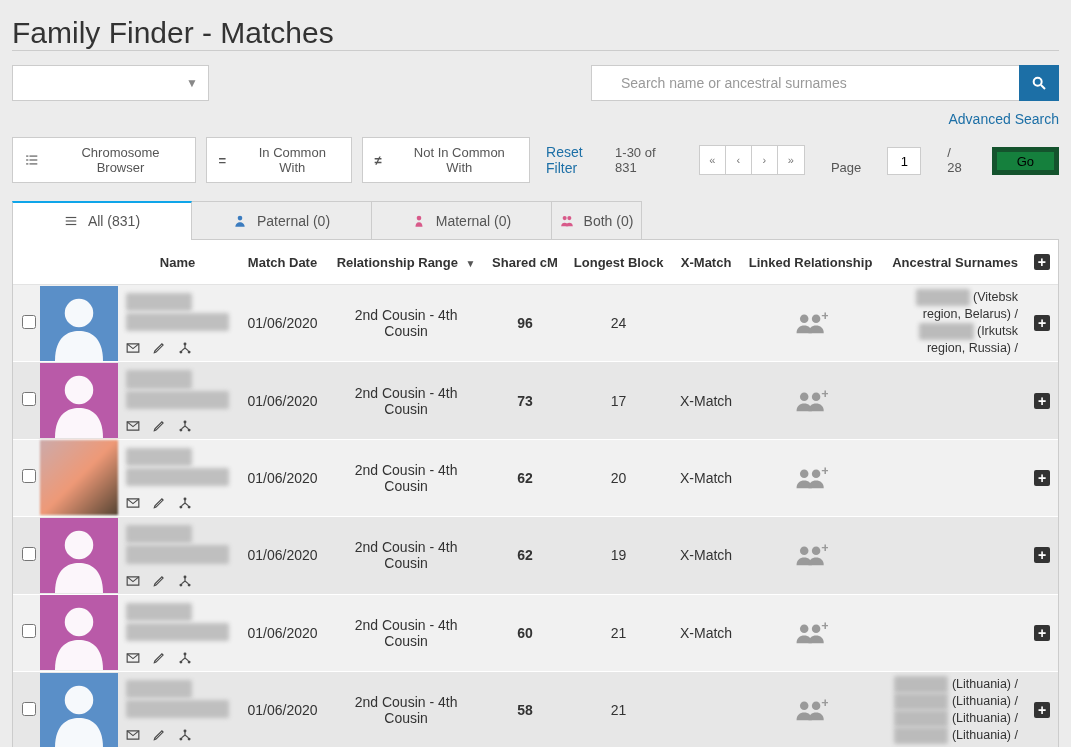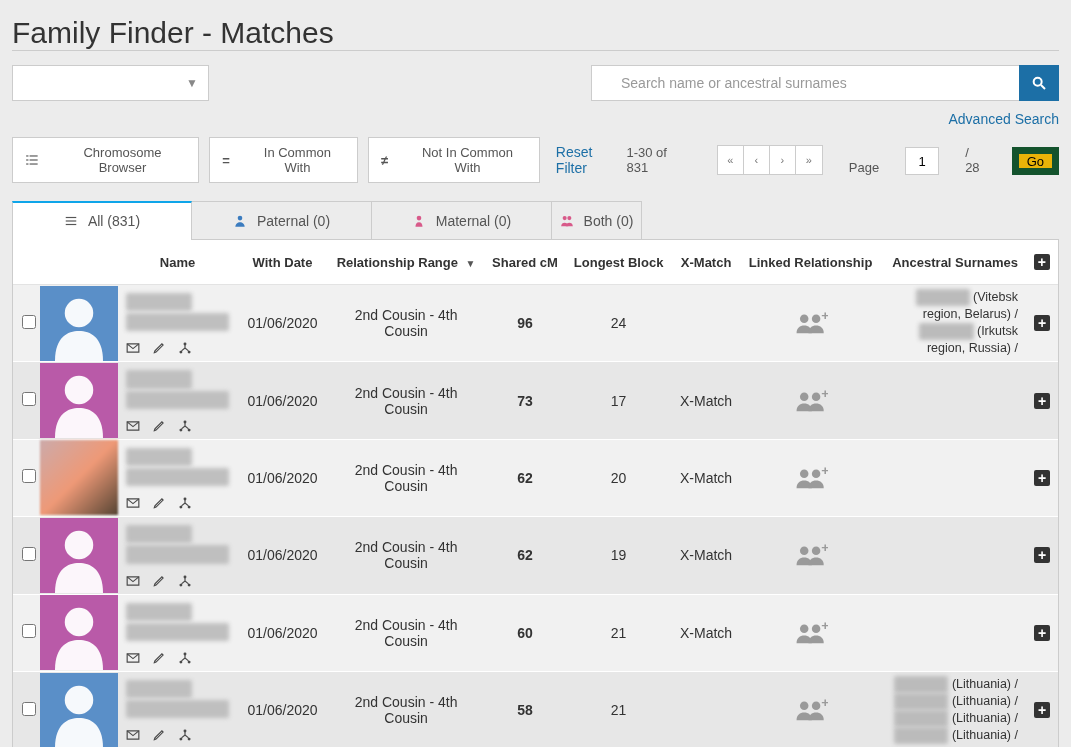--- a/index.html
+++ b/index.html
@@ -51,21 +51,21 @@
   .pager { display: flex; align-items: flex-end; gap: 26px; font-size: 13px; color: #555; }
   .pager-count { margin-right: 2px; }
   .pager-btns { display: flex; border: 1px solid #ccc; }
   .pager-btn {
     width: 26px; height: 28px; background: #fff; border: none; border-right: 1px solid #ccc;
     display: flex; align-items: center; justify-content: center; color: #777; cursor: pointer;
     font-size: 11px;
   }
   .pager-btn:last-child { border-right: none; }
   .pageinput { width: 34px; height: 28px; border: 1px solid #ccc; text-align: center; font-size: 13px; }
-  .gobtn { height: 28px; padding: 0 8px; background: #eab308; border: 7px solid #14532d; font-size: 13px; cursor: pointer;}
+  .gobtn { height: 28px; padding: 0 20px; background: #15803d; border: 5px solid #14532d; font-size: 13px; cursor: pointer;}
 
   .tabs { display: flex; }
   .tab {
     border: 1px solid #ccc; padding: 10px 0; width: 180px; text-align: center;
     background: #ececec; color: #555; font-size: 14px; cursor: pointer;
     display: flex; align-items: center; justify-content: center; gap: 10px;
     border-bottom: none;
   }
   .tab + .tab { border-left: none; }
   .tab.active {
@@ -231,21 +231,21 @@
     </div>
   </div>
 
   <div class="tablewrap">
     <table>
       <thead>
         <tr>
           <th style="width:28px"></th>
           <th style="width:78px"></th>
           <th class="center" style="width:110px">Name</th>
-          <th class="center" style="width:110px">With Date</th>
+          <th class="center" style="width:110px">Match Date</th>
           <th class="center" style="width:160px">
             <span>Relationship Range</span>
             <span class="sort-caret">▼</span>
           </th>
           <th class="center" style="width:80px">Shared cM</th>
           <th class="center" style="width:100px">Longest Block</th>
           <th class="center" style="width:80px">X-Match</th>
           <th class="center" style="width:130px">Linked Relationship</th>
           <th style="text-align:right;width:160px">Ancestral Surnames</th>
           <th style="width:28px">

